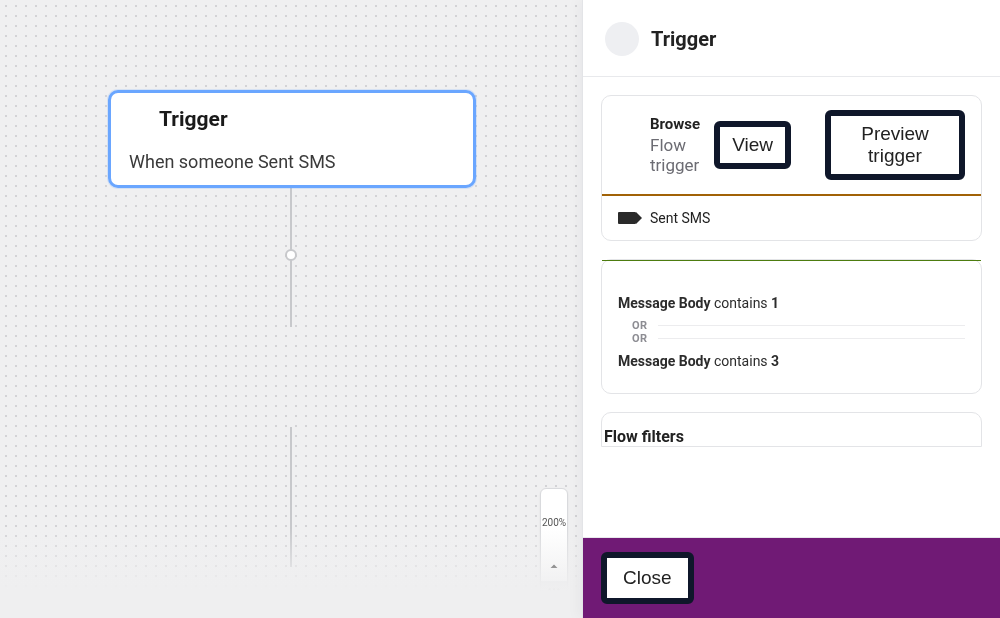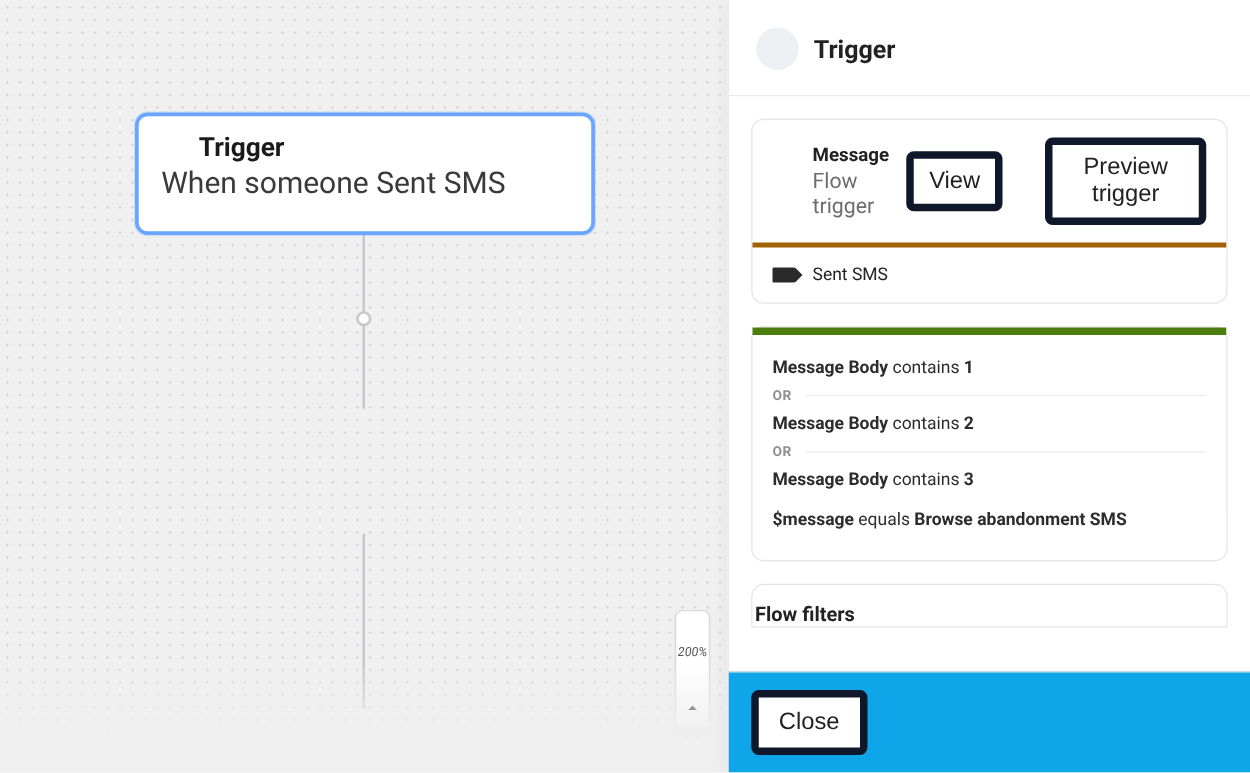--- a/index.html
+++ b/index.html
@@ -38,36 +38,36 @@
   .node {
     position:absolute; left:108px; width:368px;
     background:#fff; border:1px solid #d9dadd; border-radius:8px;
     box-shadow: 0 1px 2px rgba(16,24,40,0.06);
   }
   .node.trigger { top:90px; height:98px; border:3px solid #6aa6ff; border-radius:10px; box-shadow: 0 0 0 1px rgba(106,166,255,0.2); }
   .node.split   { top:328px; height:100px; box-shadow: 0 2px 5px rgba(16,24,40,0.10);}
   .node-inner{ padding:14px 18px 16px; }
   .node-head{ display:flex; align-items:center; gap:12px; }
   .node-title{ font-size:21px; font-weight:700; color:#1a1a1a; }
-  .node-body{ margin-top:1px; font-size:24px; color:#3a3a3a; }
+  .node-body{ margin-top:20px; font-size:18px; color:#3a3a3a; }
   .dots-btn{ margin-left:auto; width:28px; height:28px; border:none; background:transparent; cursor:pointer; display:flex; align-items:center; justify-content:center;}
   .dots-btn svg{ display:block; }
 
   
   .zoom {
     position:absolute; right:14px; top:488px;
     display:flex; flex-direction:column; align-items:center;
     background:#fff; border:1px solid #d9dadd; border-radius:6px;
     box-shadow:0 1px 2px rgba(16,24,40,0.08);
     overflow:hidden;
   }
   .zoom button, .zoom .zlabel{
     width:26px; height:26px; border:none; background:transparent; cursor:pointer;
     display:flex; align-items:center; justify-content:center;
-    font-size:18px; color:#444;font-style:italic;
+    font-size:18px; color:#444;
   }
   .zoom .zlabel{ font-size:10px; color:#555; cursor:default; height:14px;}
   .zoom .active{ background:#e5e6e8; }
 
   
   .panel{
     flex:1; min-width:0; height:618px; background:#fff;
     border-left:1px solid #e3e4e7;
     display:flex; flex-direction:column;
     box-shadow: -4px 0 12px rgba(16,24,40,0.04);
@@ -87,48 +87,48 @@
   .panel-body{
     flex:1; overflow:hidden; padding:18px 18px 0;
   }
   .card{
     border:1px solid #e3e4e7; border-radius:10px; background:#fff;
     margin-bottom:18px;
   }
   .card-row{
     display:flex; align-items:center; gap:14px; padding:14px 16px;
   }
-  .card-row + .card-row{ border-top:4px solid #a16207; }
+  .card-row + .card-row{ border-top:2px solid #a16207; }
   .metric-title{ font-size:15px; font-weight:700; }
   .metric-sub{ font-size:17px; color:#6c6c73; margin-top:2px;}
   .btn{
     border:6px solid #0f172a; background:#fff; color:#222;
     font-size:19px; padding:7px 12px; border-radius:6px; cursor:pointer;
   }
   .btn + .btn{ margin-left:20px;}
 
   .metric-icon{ width:18px; height:18px; display:flex; align-items:center; justify-content:center;}
   .tag-icon{ width:18px; height:12px; background:#2a2a2a; position:relative; border-radius:1px;}
   .tag-icon::after{ content:""; position:absolute; right:-6px; top:0; border-left:6px solid #2a2a2a; border-top:6px solid transparent; border-bottom:6px solid transparent;}
 
   .filters-head{ display:flex; gap:14px; padding:16px 16px 14px; }
   .filters-title{ font-size:15px; font-weight:700; }
   .filters-sub{ font-size:13px; color:#6c6c73; margin-top:3px; line-height:1.35;}
-  .filters-list{ padding:10px 16px 16px; border-top:6px solid #4d7c0f;}
+  .filters-list{ padding:26px 16px 16px; border-top:1px solid #4d7c0f;}
   .cond{ font-size:14px; color:#2c2c2c; padding:8px 0;}
   .cond .bold{ font-weight:700; }
-  .sep{ display:flex; align-items:center; gap:10px; font-size:11px; font-weight:700; color:#8d8d93; letter-spacing:0.5px;}
+  .sep{ display:flex; align-items:center; gap:10px; font-size:11px; font-weight:700; color:#8d8d93; letter-spacing:0.5px;margin-left:14px;}
   .sep::after{ content:""; flex:1; height:1px; background:#ececee;}
 
   .peek{
     border:1px solid #e3e4e7; border-radius:10px 10px 0 0; padding:14px 2px 0; font-weight:700;
   }
 
   .panel-footer{
-    border-top:1px solid #e8e9ec; background:#0ea5e9; padding:14px 18px;
+    border-top:1px solid #e8e9ec; background:#701a75; padding:14px 18px;
   }
 </style>
 </head>
 <body>
 
 <div class="canvas">
   <div class="flow-line seg1"></div>
   <div class="flow-dot"></div>
 
   <div class="node trigger">
@@ -201,56 +201,46 @@
     <div class="card">
       <div class="card-row">
         <span class="metric-icon">
           <svg width="18" height="18" viewBox="0 0 24 24" fill="none">
               <circle cx="11" cy="11" r="7" stroke-width="2"></circle>
               <circle cx="11" cy="11" r="3" stroke-width="2"></circle>
               <path d="M17 17l4 4" stroke-width="2" stroke-linecap="round"></path>
             </svg>
         </span>
         <div style="flex:1">
-          <div class="metric-title">Message</div>
+          <div class="metric-title">Browse</div>
           <div class="metric-sub">Flow trigger</div>
         </div>
         <button class="btn">View</button>
         <button class="btn">Preview trigger</button>
       </div>
       <div class="card-row">
         <span class="tag-icon"></span>
         <span style="font-size:14px">Sent SMS</span>
       </div>
     </div>
 
     <div class="card">
       <div class="filters-list">
         <div class="cond">
           <span class="bold">Message Body</span>
           <span>contains</span>
           <span class="bold">1</span>
         </div>
         <div class="sep">OR</div>
-        <div class="cond">
-          <span class="bold">Message Body</span>
-          <span>contains</span>
-          <span class="bold">2</span>
-        </div>
         <div class="sep">OR</div>
         <div class="cond">
           <span class="bold">Message Body</span>
           <span>contains</span>
           <span class="bold">3</span>
         </div>
-        <div class="cond">
-          <span class="bold">$message</span>
-          <span>equals</span>
-          <span class="bold">Browse abandonment SMS</span>
-        </div>
       </div>
     </div>
 
     <div class="peek">
       <span>Flow filters</span>
     </div>
   </div>
 
   <div class="panel-footer">
     <button class="btn" style="padding:9px 16px">Close</button>

